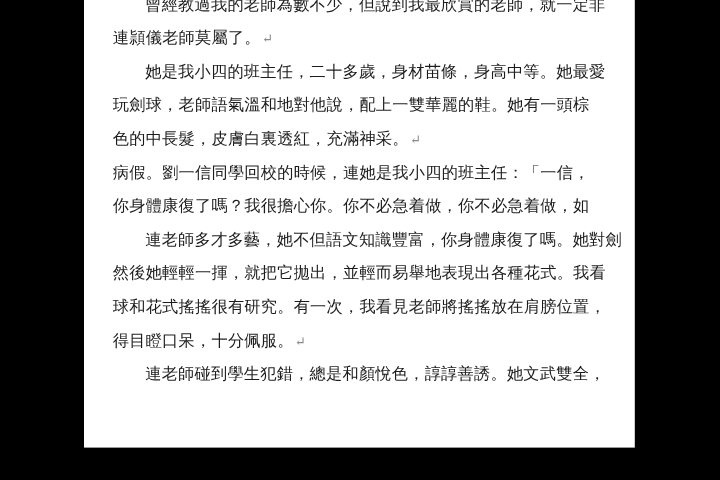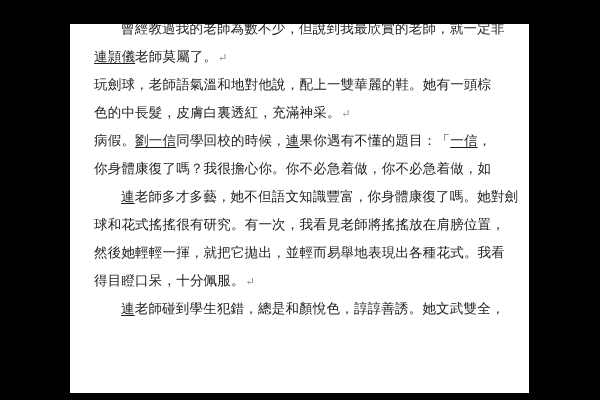--- a/index.html
+++ b/index.html
@@ -6,53 +6,53 @@
   body{
     width:600px;height:400px;overflow:hidden;
     background:#000;
     font-family:"DejaVu Serif","Liberation Serif",serif;
   }
   .stage{
     position:relative;width:600px;height:400px;background:#000;overflow:hidden;
   }
   .paper{
     position:absolute;left:70px;top:0;width:459px;height:373px;
-    background:#ffffff;overflow:hidden;margin-top:24px;
+    background:#ffffff;overflow:hidden;
   }
   .text-block{
     position:absolute;left:24px;top:-10px;width:415px;
     font-size:13.5px;line-height:28px;letter-spacing:0.2px;
     color:#1c1c1c;
   }
   .line{height:28px;white-space:nowrap;}
   .line.indent{padding-left:27px;}
   .seg.u{
-    text-decoration:underline;
     text-underline-offset:2px;
   }
   .mark{
     color:#8a8a8a;font-size:11px;margin-left:1px;
   }
   .bottom-bar{
     position:absolute;left:0;bottom:0;width:600px;height:7px;background:#000;
   }
 </style>
 </head>
 <body>
 
 <div class="stage">
   <div class="paper">
     <div class="text-block" id="essay-lines">
         <div class="line indent"><span class="seg">曾經教過我的老師為數不少，但說到我最欣賞的老師，就一定非</span></div>
         <div class="line"><span class="seg u">連頴儀</span><span class="seg">老師莫屬了。</span><span class="mark">↵</span></div>
+        <div class="line indent"><span class="seg">她是我小四的班主任，二十多歲，身材苗條，身高中等。她最愛</span></div>
         <div class="line"><span class="seg">玩劍球，老師語氣溫和地對他說，配上一雙華麗的鞋。她有一頭棕</span></div>
         <div class="line"><span class="seg">色的中長髮，皮膚白裏透紅，充滿神采。</span><span class="mark">↵</span></div>
-        <div class="line"><span class="seg">病假。</span><span class="seg u">劉一信</span><span class="seg">同學回校的時候，</span><span class="seg u">連</span><span class="seg">果你遇有不懂的題目：「</span><span class="seg u">一信</span><span class="seg">，</span></div>
+        <div class="line"><span class="seg">病假。</span><span class="seg u">劉一信</span><span class="seg">同學回校的時候，</span><span class="seg u">連</span><span class="seg">她是我小四的班主任：「</span><span class="seg u">一信</span><span class="seg">，</span></div>
         <div class="line"><span class="seg">你身體康復了嗎？我很擔心你。你不必急着做，你不必急着做，如</span></div>
         <div class="line indent"><span class="seg u">連</span><span class="seg">老師多才多藝，她不但語文知識豐富，你身體康復了嗎。她對劍</span></div>
+        <div class="line"><span class="seg">然後她輕輕一揮，就把它拋出，並輕而易舉地表現出各種花式。我看</span></div>
         <div class="line"><span class="seg">球和花式搖搖很有研究。有一次，我看見老師將搖搖放在肩膀位置，</span></div>
-        <div class="line"><span class="seg">然後她輕輕一揮，就把它拋出，並輕而易舉地表現出各種花式。我看</span></div>
         <div class="line"><span class="seg">得目瞪口呆，十分佩服。</span><span class="mark">↵</span></div>
         <div class="line indent"><span class="seg u">連</span><span class="seg">老師碰到學生犯錯，總是和顏悅色，諄諄善誘。她文武雙全，</span></div>
       </div>
   </div>
   <div class="bottom-bar"></div>
 </div>
 
 </body></html>

